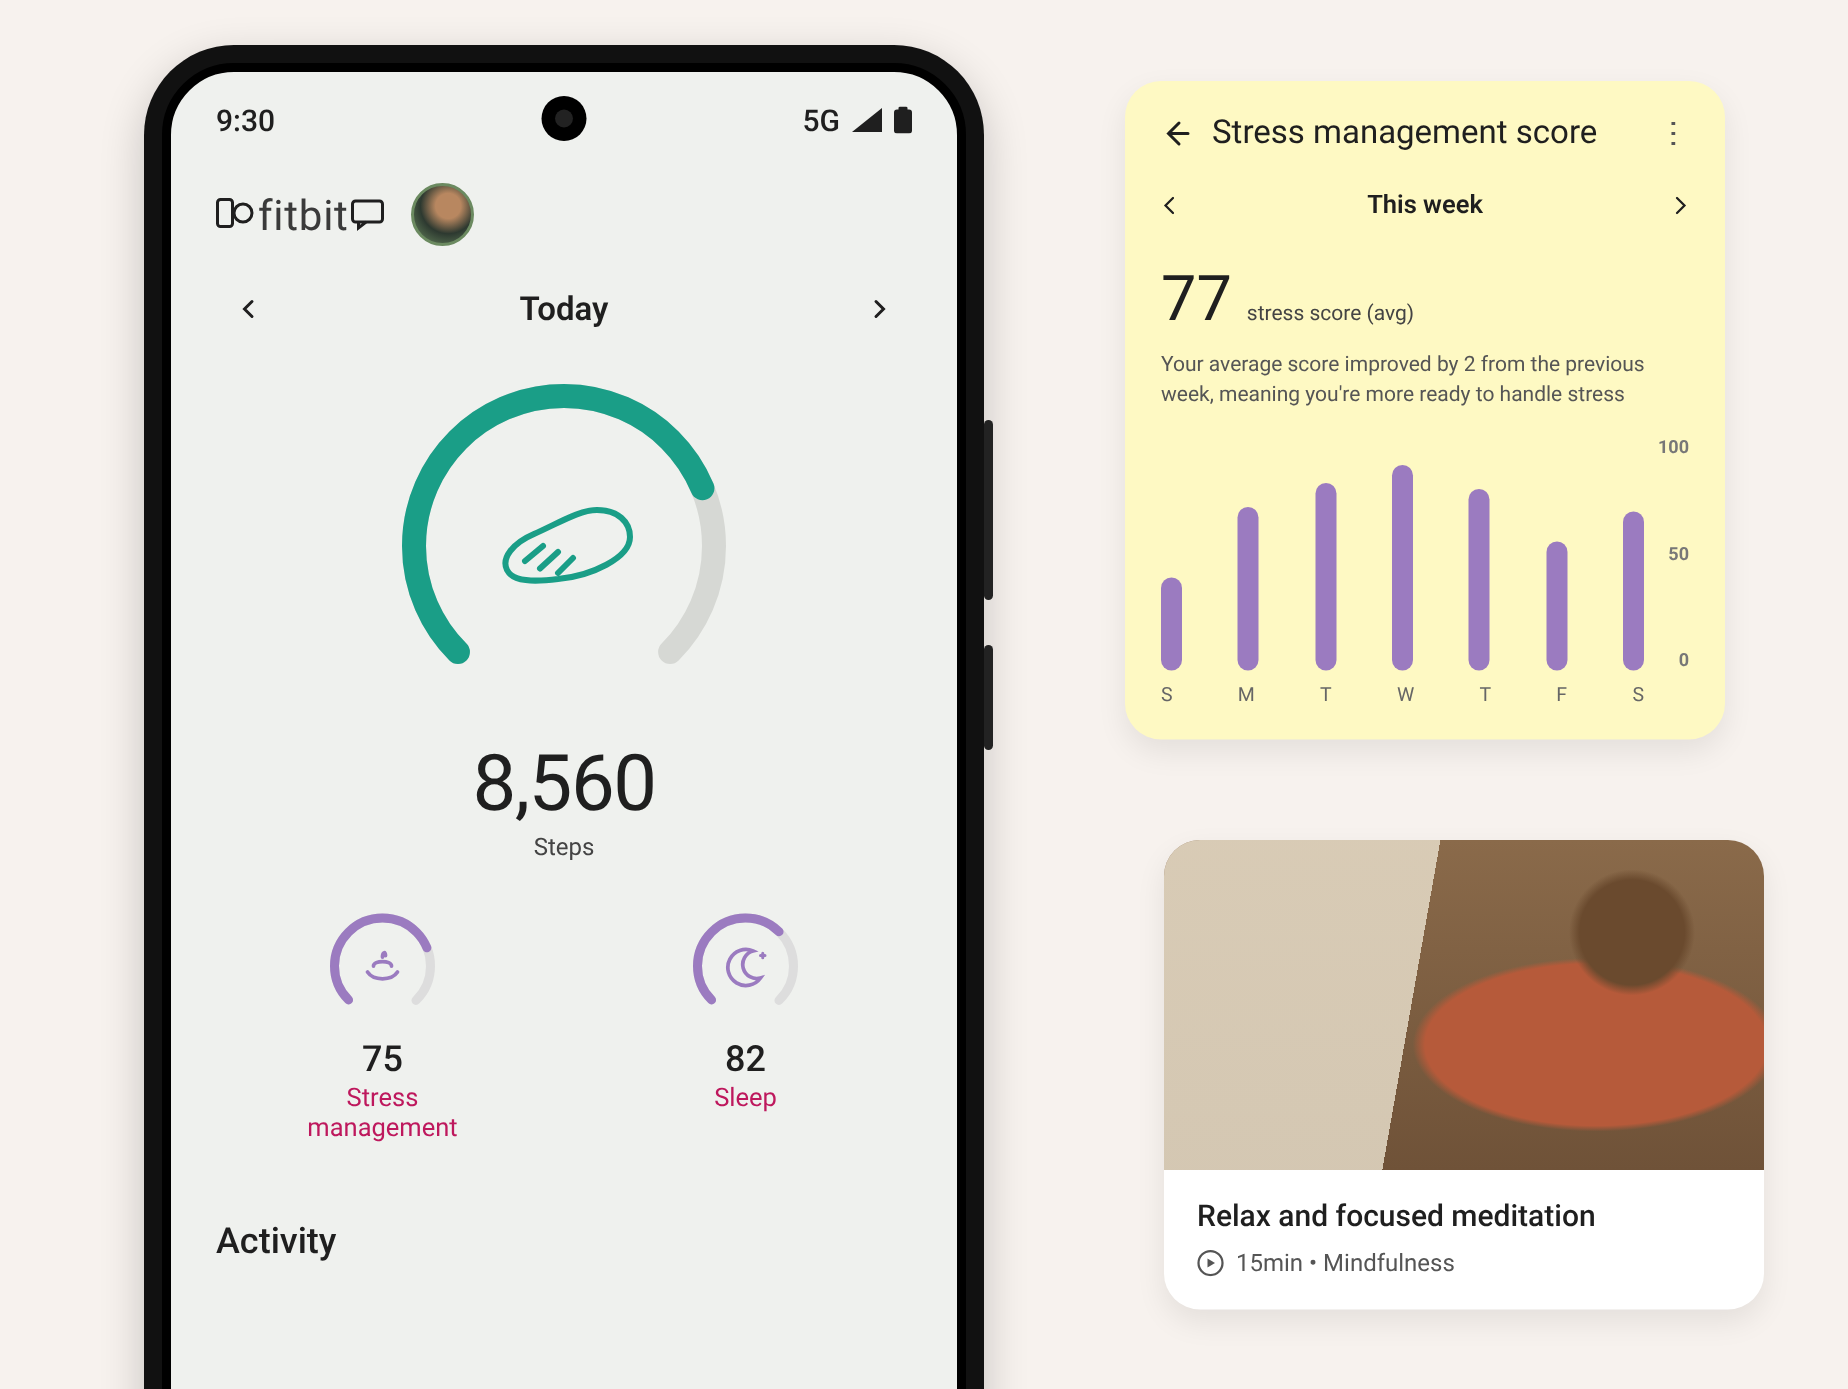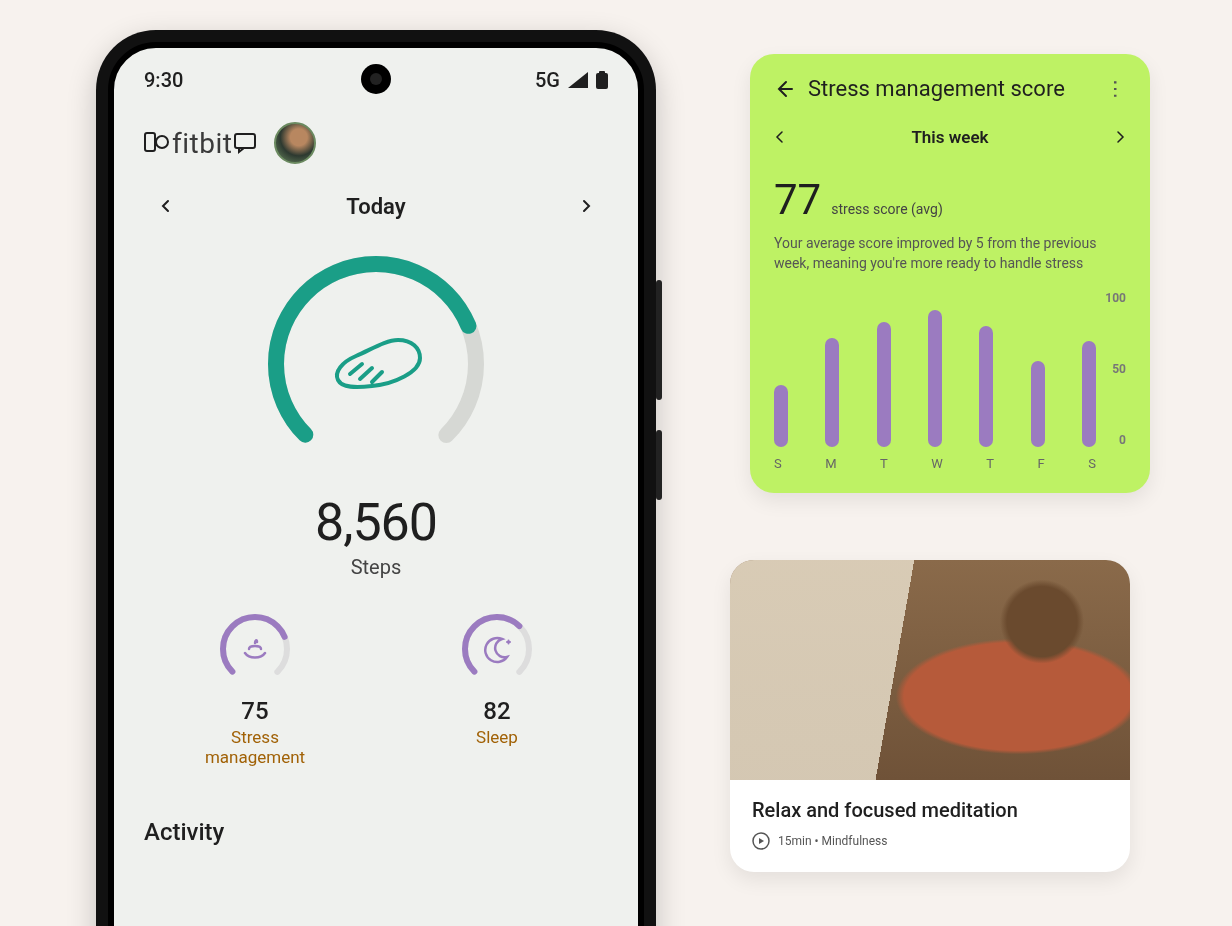--- a/index.html
+++ b/index.html
@@ -113,21 +113,21 @@
     align-items: center;
     padding-top: 10px;
   }
   .big-number {
     font-size: 52px;
     font-weight: 400;
     margin-top: 8px;
     letter-spacing: -1px;
   }
   .big-label {
-    font-size: 20px;
+    font-size: 16px;
     color: #444;
     margin-top: 2px;
   }
 
   
   .mini-row {
     display: flex;
     justify-content: space-around;
     padding: 30px 20px 10px;
   }
@@ -138,35 +138,35 @@
     width: 140px;
     text-align: center;
   }
   .mini-val {
     font-size: 24px;
     font-weight: 500;
     margin-top: 8px;
   }
   .mini-lbl {
     font-size: 17px;
-    color: #a16207;
+    color: #be185d;
     margin-top: 2px;
     line-height: 1.2;
   }
 
   .section-title {
     font-size: 24px;
     font-weight: 500;
     padding: 40px 30px 0;
   }
 
   
   .card {
     position: absolute;
-    background: #bef264;
+    background: #fef9c3;
     border-radius: 24px;
     box-shadow: 0 8px 20px rgba(0,0,0,0.08);
   }
 
   .stress-card {
     left: 750px;
     top: 54px;
     width: 400px;
     padding: 22px 24px;
   }
@@ -192,38 +192,38 @@
   .score-sub { font-size: 14px; color: #444; }
   .score-desc { font-size: 14px; color: #555; margin: 10px 0 18px; line-height: 1.4; }
 
   .bar-chart-area { position: relative; height: 180px; padding-right: 30px; }
   .bars { position: absolute; left: 0; right: 30px; bottom: 24px; top: 0; display: flex; align-items: flex-end; justify-content: space-between; }
   .bar { width: 14px; background: #9b7bc0; border-radius: 7px; }
   .axis-labels { position: absolute; left: 0; right: 30px; bottom: 0; display: flex; justify-content: space-between; font-size: 13px; color: #666; }
   .y-labels { position: absolute; right: 0; top: 0; bottom: 24px; display: flex; flex-direction: column; justify-content: space-between; font-size: 12px; color: #777; text-align: right; font-weight: bold; }
 
   .med-card {
-    left: 730px;
+    left: 776px;
     top: 560px;
     width: 400px;
     background: #fff;
     overflow: hidden;
   }
   .med-img {
     width: 100%;
     height: 220px;
     background:
       linear-gradient(100deg, rgba(230,220,200,0.85) 0 42%, rgba(0,0,0,0) 42%),
       radial-gradient(circle at 78% 28%, #6a4a2e 0 10%, rgba(0,0,0,0) 12%),
       radial-gradient(ellipse at 72% 62%, #b65a3a 0 28%, rgba(0,0,0,0) 30%),
       linear-gradient(#8a6a4a, #6f5238);
   }
   .med-body { padding: 18px 22px 22px; }
   .med-title { font-size: 20px; font-weight: 500; margin-bottom: 10px; }
-  .med-meta { display: flex; align-items: center; gap: 8px; color: #555; font-size: 12px; text-align: center; }
+  .med-meta { display: flex; align-items: center; gap: 8px; color: #555; font-size: 16px; text-align: center; }
 
   
   svg { display: block; }
 </style>
 </head>
 <body>
 
 <div class="phone">
   <div class="phone-btn-right1"></div>
   <div class="phone-btn-right2"></div>
@@ -348,21 +348,21 @@
       <svg width="12" height="12" viewBox="0 0 12 12">
           <path d="M4 1 L9 6 L4 11" fill="none" stroke="#1f1f1f" stroke-width="1.5" stroke-linecap="round"></path>
         </svg>
     </span>
   </div>
 
   <div class="score-row">
     <span class="score-big">77</span>
     <span class="score-sub">stress score (avg)</span>
   </div>
-  <div class="score-desc">Your average score improved by 5 from the previous week, meaning you're more ready to handle stress</div>
+  <div class="score-desc">Your average score improved by 2 from the previous week, meaning you're more ready to handle stress</div>
 
   <div class="bar-chart-area">
     <div class="y-labels">
       <span>100</span>
       <span>50</span>
       <span>0</span>
     </div>
     <div class="bars" id="bars">
         <div class="bar" style="height: 40%;"></div>
         <div class="bar" style="height: 70%;"></div>

